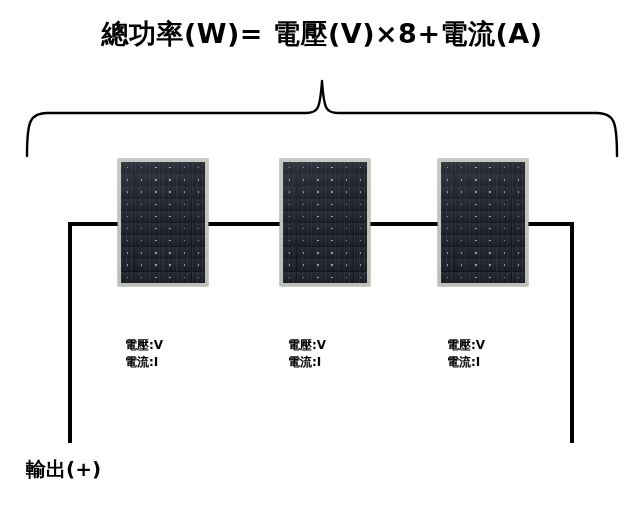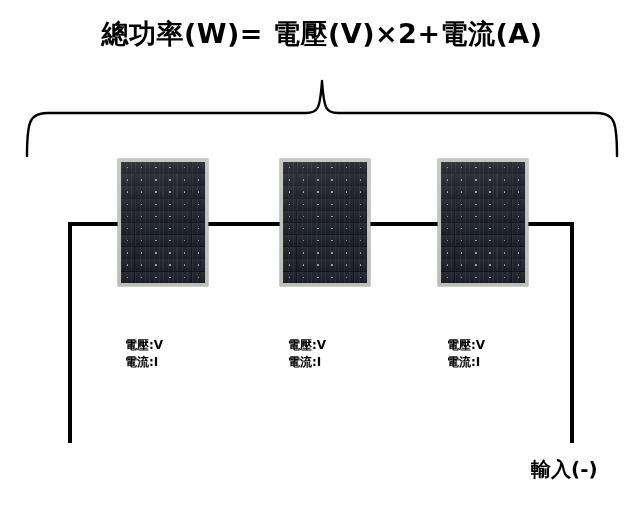--- a/index.html
+++ b/index.html
@@ -131,21 +131,21 @@
     white-space: nowrap;
   }
   #terminal-out { left: 26px; top: 456px; }
   #terminal-in  { left: 531px; top: 456px; }
 </style>
 </head>
 <body>
 
 <div id="stage">
 
-  <div id="formula-title">總功率(W)= 電壓(V)×2+電流(A)</div>
+  <div id="formula-title">總功率(W)= 電壓(V)×8+電流(A)</div>
 
   <svg id="brace-svg" viewBox="0 0 644 84" xmlns="http://www.w3.org/2000/svg">
     <path d="M 27 78
              C 27 42, 30 36, 47 35
              L 306 35
              C 318 35, 320 31, 322 3
              C 324 31, 326 35, 338 35
              L 597 35
              C 614 36, 617 42, 617 78" fill="none" stroke="#000000" stroke-width="2.4" stroke-linecap="round" stroke-linejoin="round"></path>
   </svg>
@@ -369,15 +369,15 @@
   <div class="panel-label" id="label-2">
     <div>電壓:V</div>
     <div>電流:I</div>
   </div>
 
   <div class="panel-label" id="label-3">
     <div>電壓:V</div>
     <div>電流:I</div>
   </div>
 
-  <div class="terminal-label" id="terminal-in">輸入(-)</div>
+  <div class="terminal-label" id="terminal-out">輸出(+)</div>
 
 </div>
 
 </body></html>

